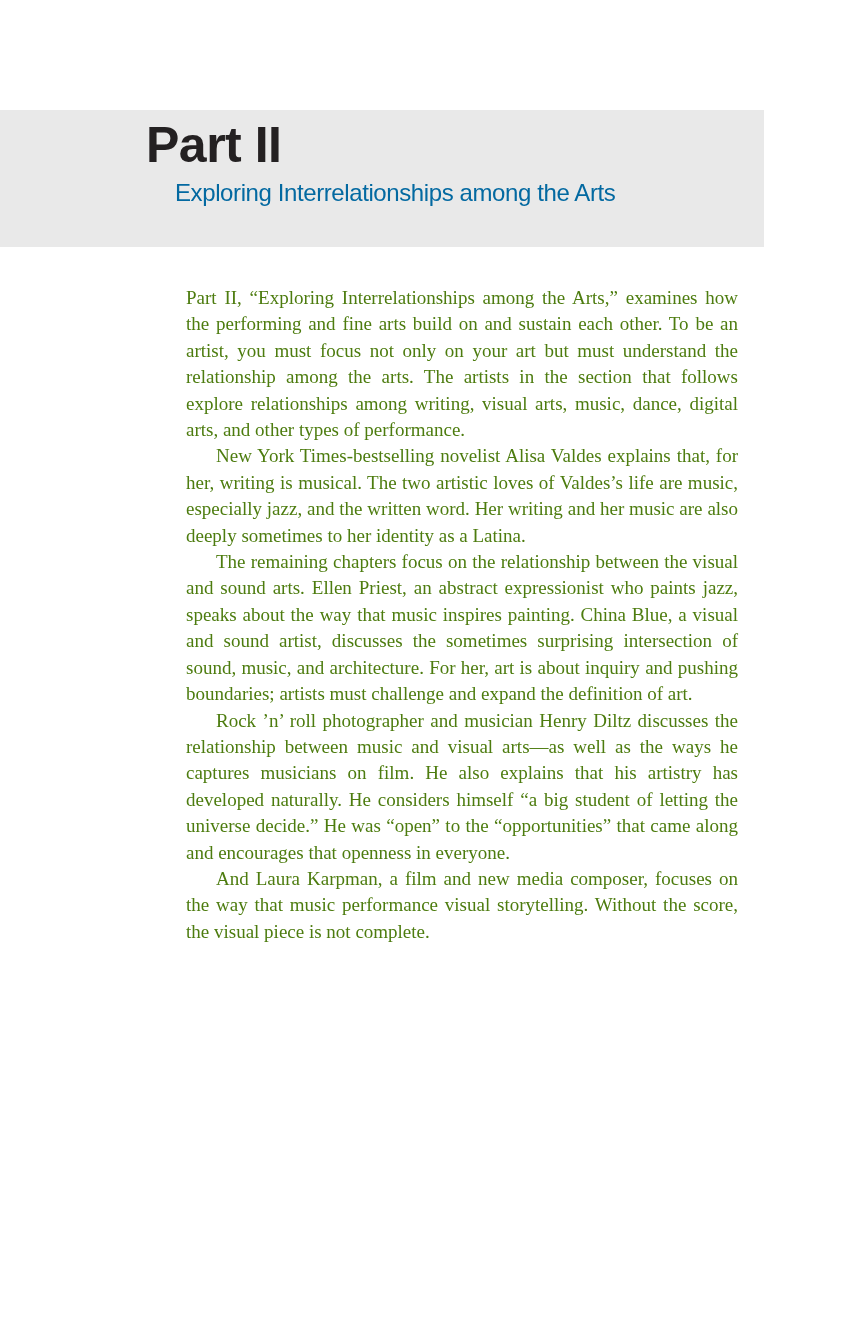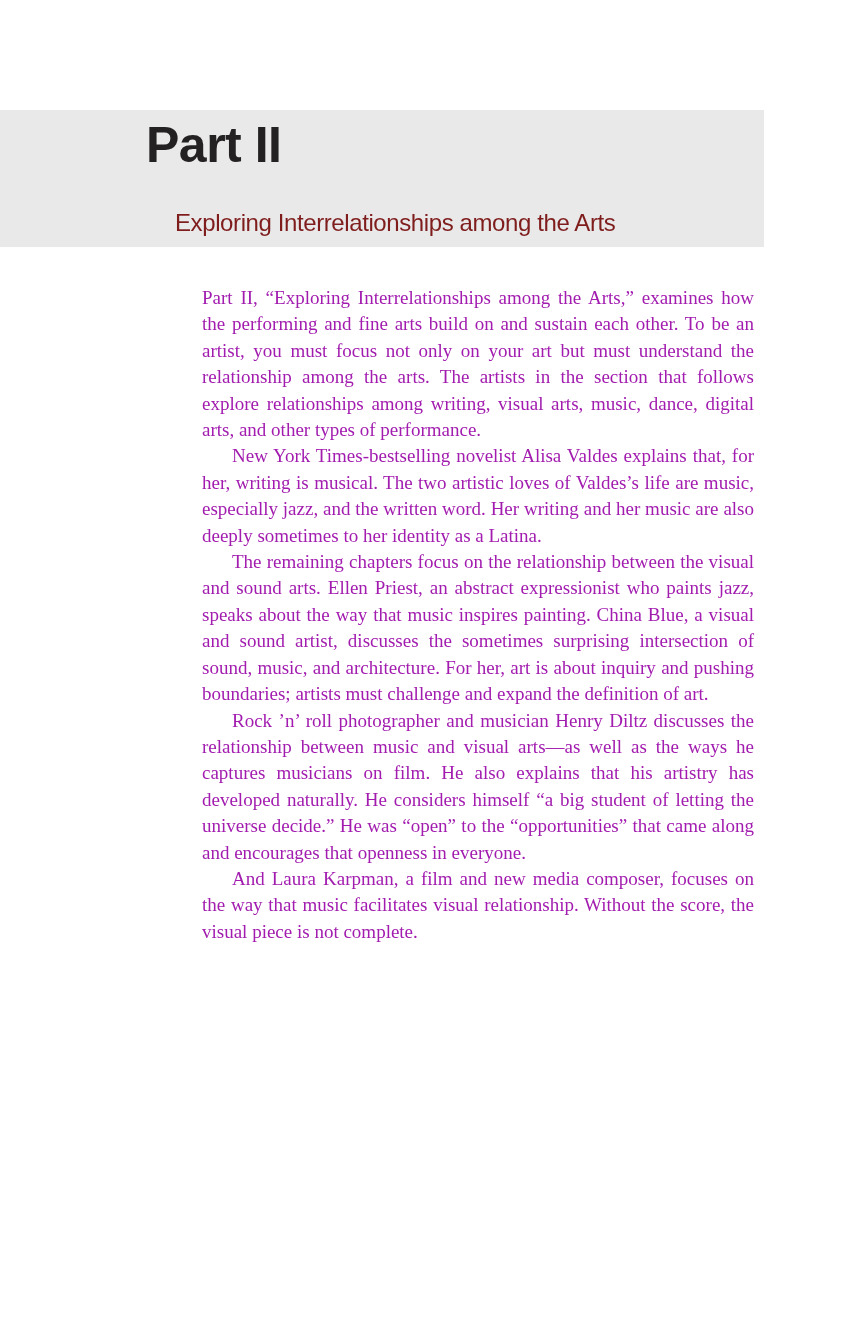--- a/index.html
+++ b/index.html
@@ -31,38 +31,38 @@
     font-family: "Liberation Sans", sans-serif;
     font-weight: bold;
     font-size: 50px;
     line-height: 1;
     letter-spacing: -0.5px;
     color: #242122;
   }
   .part-subtitle {
     position: absolute;
     left: 175px;
-    top: 101px;
+    top: 71px;
     margin: 0;
     font-family: "Liberation Sans", sans-serif;
     font-weight: normal;
     font-size: 24px;
     line-height: 1;
     letter-spacing: -0.4px;
-    color: #7f1d1d;
+    color: #0369a1;
   }
   .body-copy {
     position: absolute;
-    left: 202px;
+    left: 186px;
     top: 285px;
     width: 552px;
     font-family: "Liberation Serif", serif;
     font-size: 19px;
     line-height: 26.4px;
-    color: #a21caf;
+    color: #4d7c0f;
     text-align: justify;
     hyphens: none;
   }
   .body-copy p {
     margin: 0;
     padding: 0;
   }
   .body-copy p + p {
     text-indent: 30px;
   }
@@ -75,16 +75,16 @@
   <header class="part-banner">
     <h1 class="part-title">Part II</h1>
     <h2 class="part-subtitle">Exploring Interrelationships among the Arts</h2>
   </header>
 
   <main class="body-copy">
     <p>Part II, “Exploring Interrelationships among the Arts,” examines how the performing and fine arts build on and sustain each other. To be an artist, you must focus not only on your art but must understand the relationship among the arts. The artists in the section that follows explore relationships among writing, visual arts, music, dance, digital arts, and other types of performance.</p>
     <p>New York Times-bestselling novelist Alisa Valdes explains that, for her, writing is musical. The two artistic loves of Valdes’s life are music, especially jazz, and the written word. Her writing and her music are also deeply sometimes to her identity as a Latina.</p>
     <p>The remaining chapters focus on the relationship between the visual and sound arts. Ellen Priest, an abstract expressionist who paints jazz, speaks about the way that music inspires painting. China Blue, a visual and sound artist, discusses the sometimes surprising intersection of sound, music, and architecture. For her, art is about inquiry and pushing boundaries; artists must challenge and expand the definition of art.</p>
     <p>Rock ’n’ roll photographer and musician Henry Diltz discusses the relationship between music and visual arts—as well as the ways he captures musicians on film. He also explains that his artistry has developed naturally. He considers himself “a big student of letting the universe decide.” He was “open” to the “opportunities” that came along and encourages that openness in everyone.</p>
-    <p>And Laura Karpman, a film and new media composer, focuses on the way that music facilitates visual relationship. Without the score, the visual piece is not complete.</p>
+    <p>And Laura Karpman, a film and new media composer, focuses on the way that music performance visual storytelling. Without the score, the visual piece is not complete.</p>
   </main>
 
 </div>
 
 </body></html>

